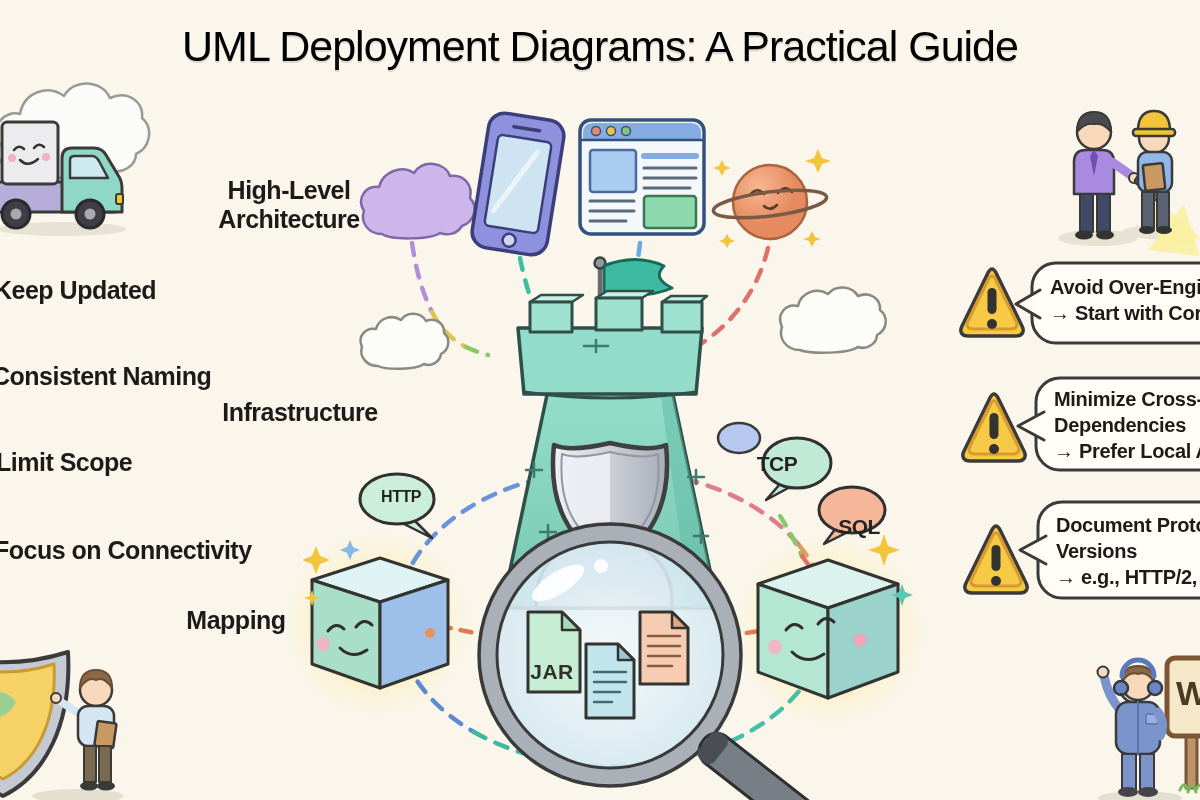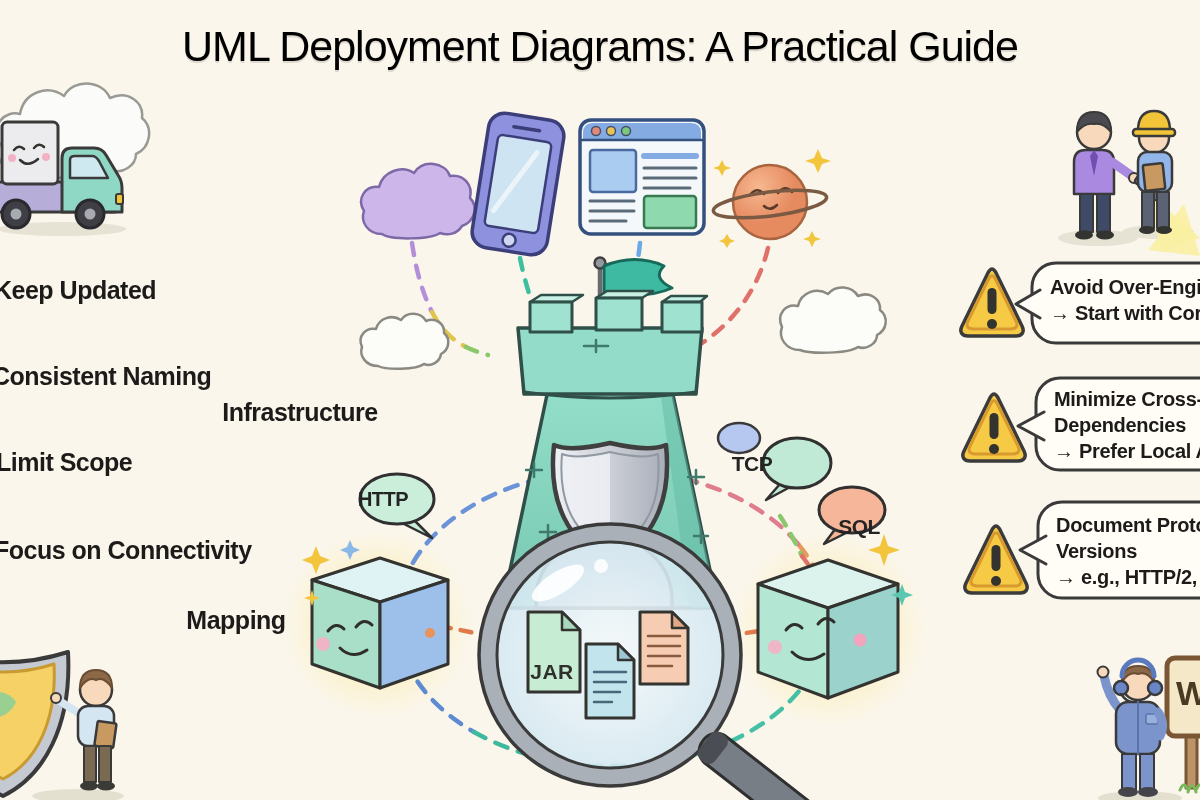--- a/index.html
+++ b/index.html
@@ -327,29 +327,33 @@
   </g>
 </svg>
 
 <div class="title">UML Deployment Diagrams: A Practical Guide</div>
 
 <div class="lbl" style="left:-6px;top:276px">Keep Updated</div>
 <div class="lbl" style="left:-8px;top:362px">Consistent Naming</div>
 <div class="lbl" style="left:-4px;top:448px">Limit Scope</div>
 <div class="lbl" style="left:-6px;top:536px">Focus on Connectivity</div>
 
+<div class="stage" style="left:183px;top:176px;width:212px">
+  <div>High-Level</div>
+  <div>Architecture</div>
+</div>
 <div class="stage" style="left:195px;top:398px;width:210px">
   <div>Infrastructure</div>
 </div>
 <div class="stage" style="left:133px;top:606px;width:206px">
   <div>Mapping</div>
 </div>
 
-<div class="bub" style="left:341px;top:488px;width:84px;font-size:20px">HTTP</div>
-<div class="bub" style="left:720px;top:452px;width:64px">TCP</div>
+<div class="bub" style="left:359px;top:488px;width:84px;font-size:16px">HTTP</div>
+<div class="bub" style="left:745px;top:452px;width:64px">TCP</div>
 <div class="bub" style="left:820px;top:515px;width:78px">SQL</div>
 
 <div class="jar" style="left:524px;top:648px;width:56px">JAR</div>
 
 <div class="warn-text" style="left:1050px;top:274px">
   <div>Avoid Over-Engine</div>
   <div>→ Start with Core S</div>
 </div>
 <div class="warn-text" style="left:1054px;top:386px">
   <div>Minimize Cross-N</div>

